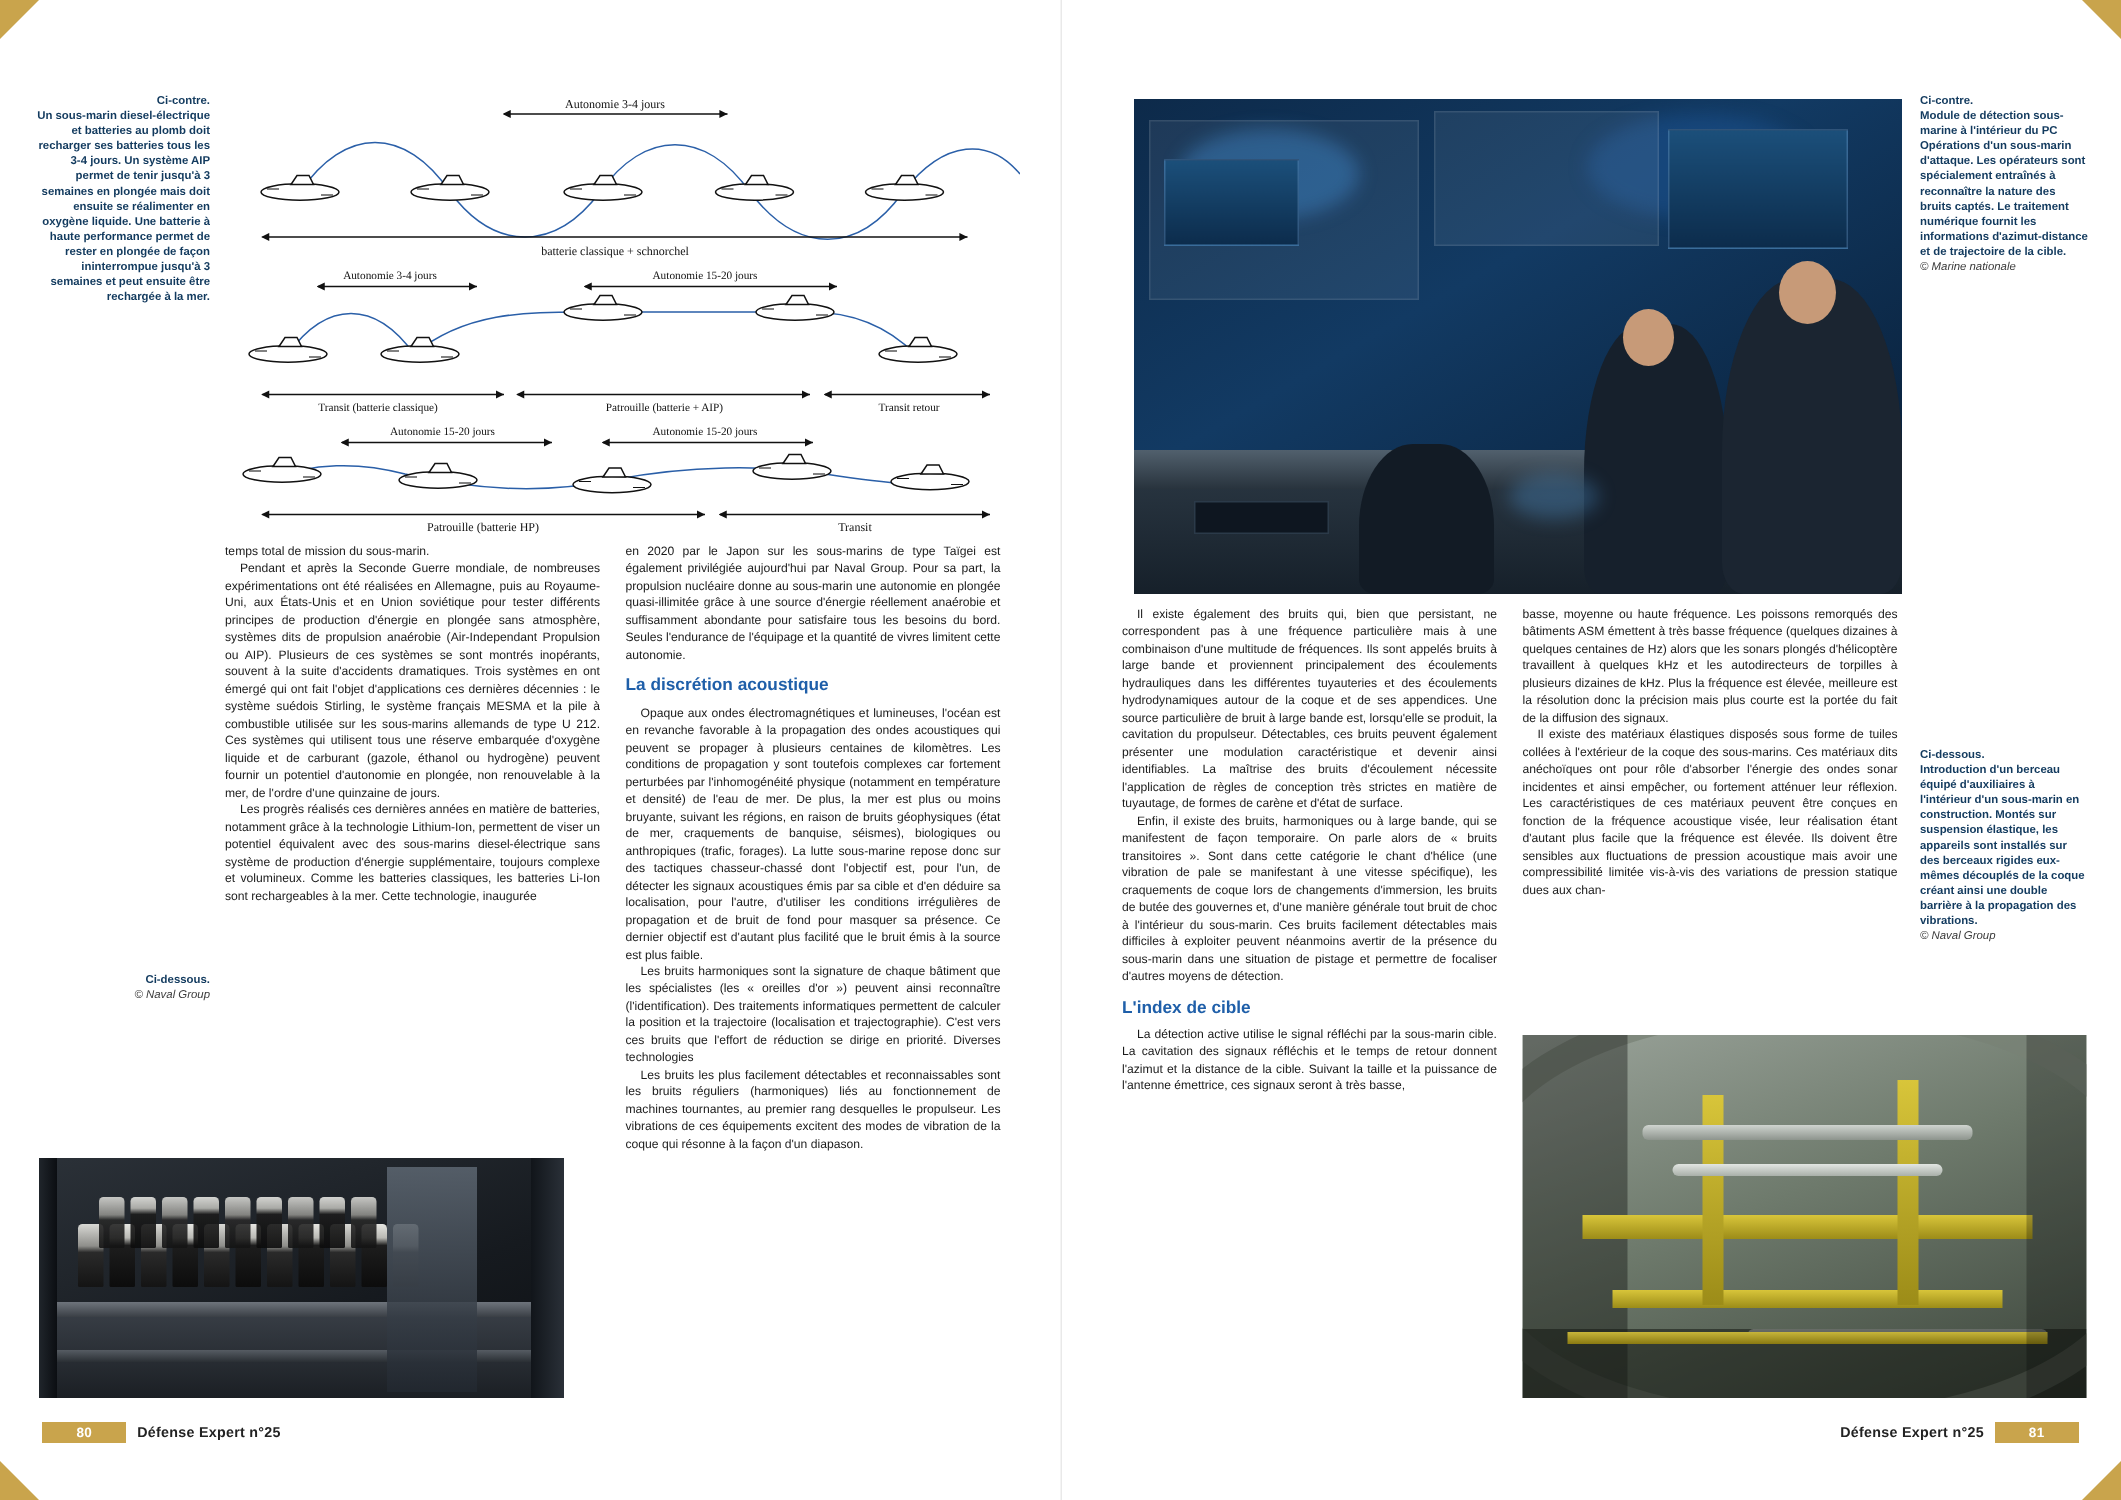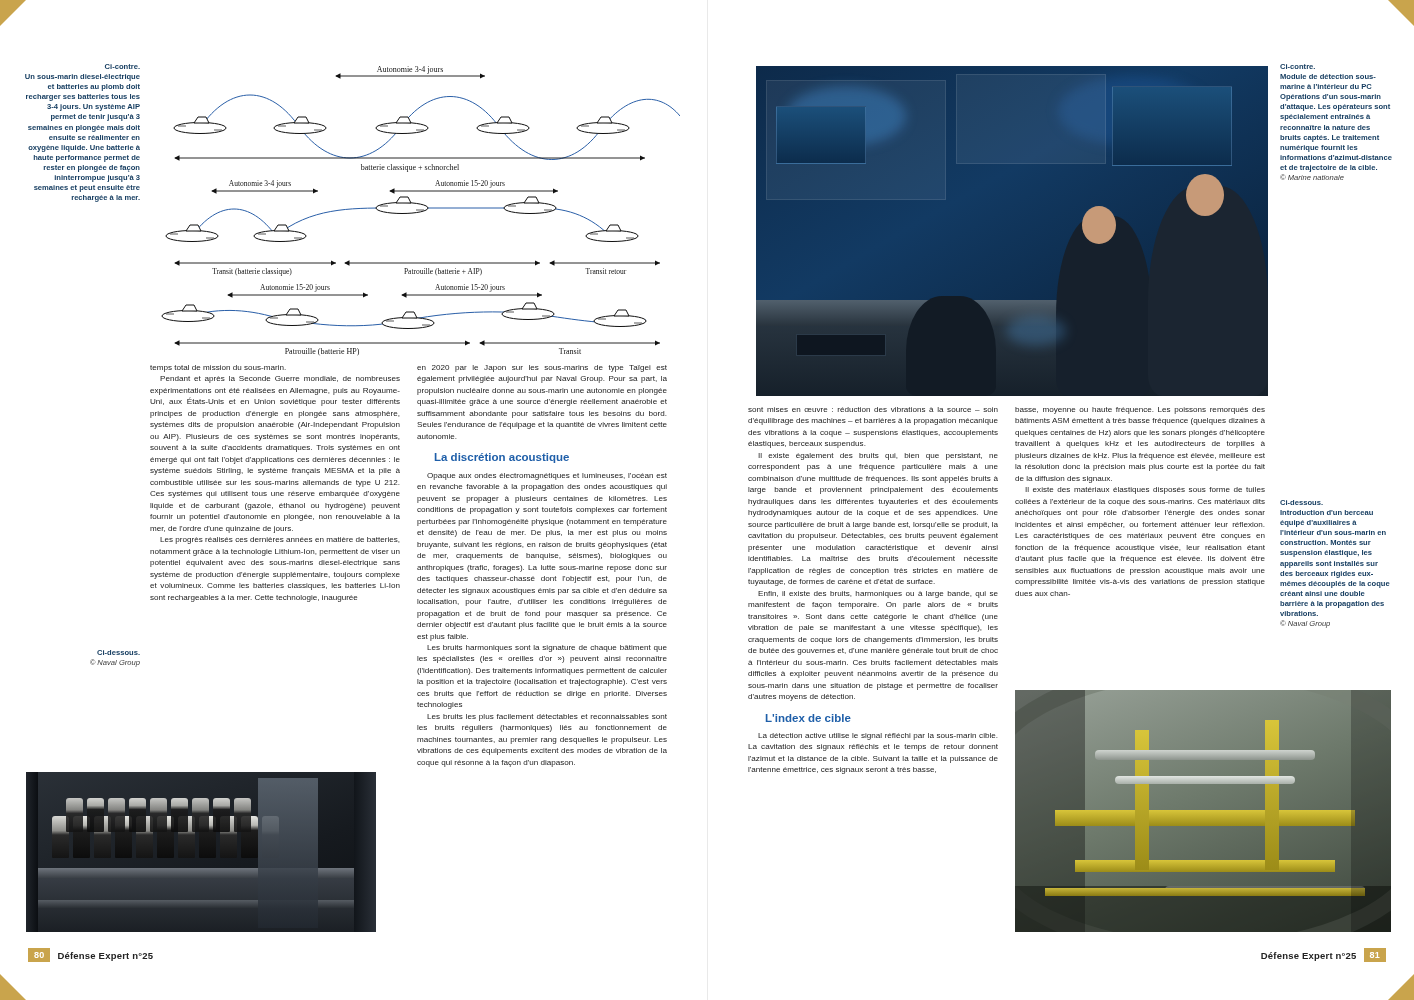--- a/index.html
+++ b/index.html
@@ -20,39 +20,39 @@
   .wedge { position: absolute; width: 0; height: 0; }
   .wedge-tl { top: 0; left: 0; border-top: 26px solid #c9a44c; border-right: 26px solid transparent; }
   .wedge-bl { bottom: 0; left: 0; border-bottom: 26px solid #c9a44c; border-right: 26px solid transparent; }
   .wedge-tr { top: 0; right: 0; border-top: 26px solid #c9a44c; border-left: 26px solid transparent; }
   .wedge-br { bottom: 0; right: 0; border-bottom: 26px solid #c9a44c; border-left: 26px solid transparent; }
 
   
   .folio { position: absolute; bottom: 38px; font-size: 9.5px; font-weight: bold; letter-spacing: .2px; }
   .folio-num {
     display: inline-block; background: #c9a44c; color: #fff;
-    padding: 2px 6px; font-size: 9px; font-weight: bold;
+    padding: 2px 23px; font-size: 9px; font-weight: bold;
   }
   .folio-left { left: 28px; display: flex; align-items: center; gap: 7px; }
   .folio-right { right: 28px; display: flex; align-items: center; gap: 7px; }
   .folio-title { color: #222; font-size: 9.5px; font-weight: bold; }
 
   
   .col { position: absolute; font-size: 8.1px; line-height: 1.42; text-align: justify; }
   .col p { margin: 0; text-indent: 10px; }
   .col p.noindent { text-indent: 0; }
   .caption {
     position: absolute; font-size: 7.6px; line-height: 1.33;
     font-weight: bold; color: #123a5e;
   }
   .caption .lead { font-weight: bold; color: #123a5e; }
   .caption .credit { font-weight: normal; font-style: italic; color: #3b3b3b; }
   .section-head {
     color: #1f5fa9; font-size: 11.5px; font-weight: bold;
-    margin: 7px 0 4px 17px;
+    margin: 7px 0 4px 0;
   }
 
   
   .photo { position: absolute; overflow: hidden; }
   .photo .inner { width: 100%; height: 100%; position: relative; }
 
   
   .ph-battery { background: linear-gradient(160deg,#2b3138,#161a1f 60%,#0d1013); }
   .ph-battery .floor { position:absolute; left:0; right:0; bottom:0; height:38%; background:linear-gradient(180deg,#3a4048,#1b1f24);}
   .cellrow { position: absolute; display: flex; gap: 4px; }
@@ -243,21 +243,20 @@
       </div>
     </div>
 
     <div class="caption" style="left:572px; top:62px; width:112px;">
       <div class="lead">Ci-contre.</div>
       <div>Module de détection sous-marine à l'intérieur du PC Opérations d'un sous-marin d'attaque. Les opérateurs sont spécialement entraînés à reconnaître la nature des bruits captés. Le traitement numérique fournit les informations d'azimut-distance et de trajectoire de la cible.</div>
       <div class="credit">© Marine nationale</div>
     </div>
 
     <div class="col" style="left:40px; top:404px; width:250px;">
-      <p class="noindent">sont mises en œuvre : réduction des vibrations à la source – soin d'équilibrage des machines – et barrières à la propagation mécanique des vibrations à la coque – suspensions élastiques, accouplements élastiques, berceaux suspendus.</p>
       <p>Il existe également des bruits qui, bien que persistant, ne correspondent pas à une fréquence particulière mais à une combinaison d'une multitude de fréquences. Ils sont appelés bruits à large bande et proviennent principalement des écoulements hydrauliques dans les différentes tuyauteries et des écoulements hydrodynamiques autour de la coque et de ses appendices. Une source particulière de bruit à large bande est, lorsqu'elle se produit, la cavitation du propulseur. Détectables, ces bruits peuvent également présenter une modulation caractéristique et devenir ainsi identifiables. La maîtrise des bruits d'écoulement nécessite l'application de règles de conception très strictes en matière de tuyautage, de formes de carène et d'état de surface.</p>
       <p>Enfin, il existe des bruits, harmoniques ou à large bande, qui se manifestent de façon temporaire. On parle alors de « bruits transitoires ». Sont dans cette catégorie le chant d'hélice (une vibration de pale se manifestant à une vitesse spécifique), les craquements de coque lors de changements d'immersion, les bruits de butée des gouvernes et, d'une manière générale tout bruit de choc à l'intérieur du sous-marin. Ces bruits facilement détectables mais difficiles à exploiter peuvent néanmoins avertir de la présence du sous-marin dans une situation de pistage et permettre de focaliser d'autres moyens de détection.</p>
       <div class="section-head">L'index de cible</div>
       <p>La détection active utilise le signal réfléchi par la sous-marin cible. La cavitation des signaux réfléchis et le temps de retour donnent l'azimut et la distance de la cible. Suivant la taille et la puissance de l'antenne émettrice, ces signaux seront à très basse,</p>
     </div>
 
     <div class="col" style="left:307px; top:404px; width:250px;">
       <p class="noindent">basse, moyenne ou haute fréquence. Les poissons remorqués des bâtiments ASM émettent à très basse fréquence (quelques dizaines à quelques centaines de Hz) alors que les sonars plongés d'hélicoptère travaillent à quelques kHz et les autodirecteurs de torpilles à plusieurs dizaines de kHz. Plus la fréquence est élevée, meilleure est la résolution donc la précision mais plus courte est la portée du fait de la diffusion des signaux.</p>
       <p>Il existe des matériaux élastiques disposés sous forme de tuiles collées à l'extérieur de la coque des sous-marins. Ces matériaux dits anéchoïques ont pour rôle d'absorber l'énergie des ondes sonar incidentes et ainsi empêcher, ou fortement atténuer leur réflexion. Les caractéristiques de ces matériaux peuvent être conçues en fonction de la fréquence acoustique visée, leur réalisation étant d'autant plus facile que la fréquence est élevée. Ils doivent être sensibles aux fluctuations de pression acoustique mais avoir une compressibilité limitée vis-à-vis des variations de pression statique dues aux chan-</p>
     </div>

